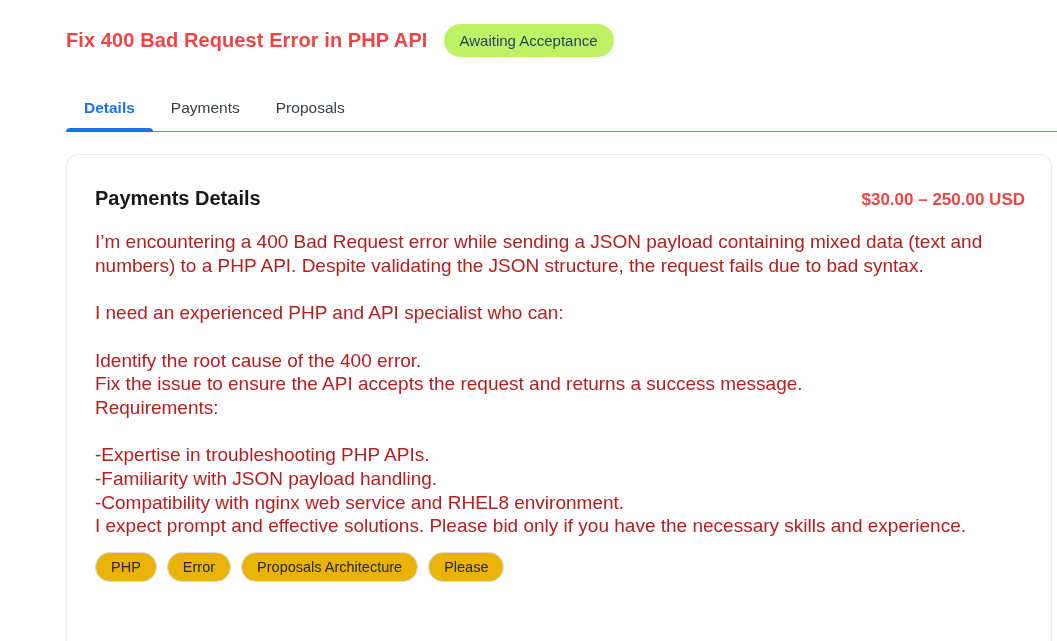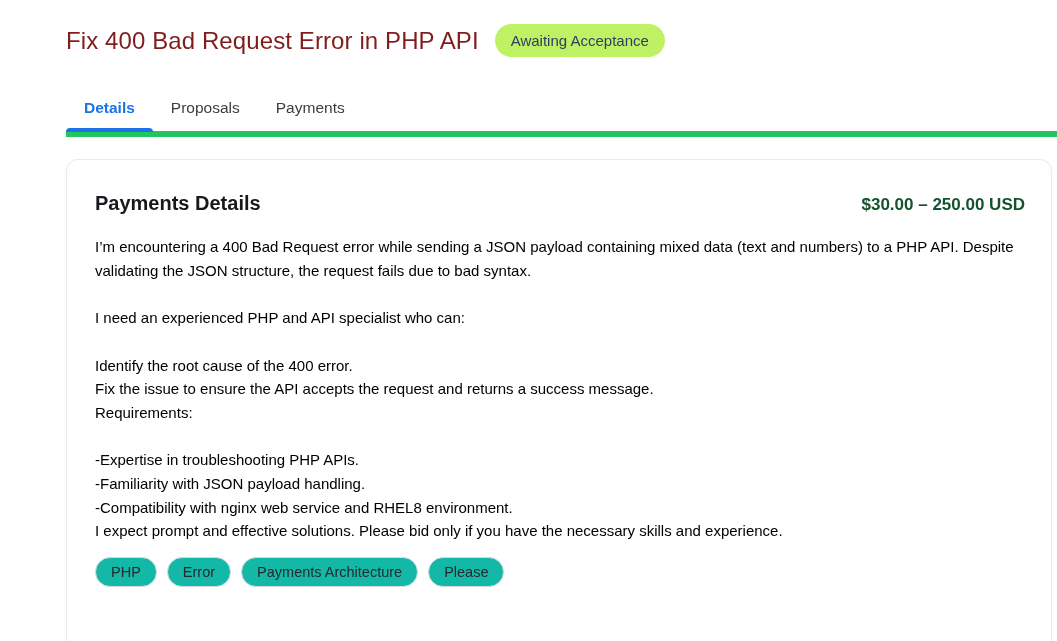--- a/index.html
+++ b/index.html
@@ -14,39 +14,39 @@
   
   .header {
     padding: 24px 0 0 66px;
   }
   .title-row {
     display: flex;
     align-items: center;
     gap: 16px;
   }
   .page-title {
-    font-size: 24px;
-    font-weight: 400;
-    color: #7f1d1d;
+    font-size: 20px;
+    font-weight: 700;
+    color: #ef4444;
     letter-spacing: 0.1px;
   }
   .status-badge {
     background: #bef264;
     color: #2d3f60;
     font-size: 15px;
     padding: 8px 16px;
     border-radius: 17px;
     white-space: nowrap;
   }
 
   
   .tabs-wrap {
     margin-left: 66px;
     margin-top: 32px;
-    border-bottom: 6px solid #22c55e;
+    border-bottom: 1px solid #22c55e;
   }
   .tabs {
     display: flex;
   }
   .tab {
     padding: 10px 18px 14px 18px;
     font-size: 15.5px;
     color: #3a3f45;
     cursor: pointer;
     position: relative;
@@ -81,28 +81,28 @@
     align-items: baseline;
   }
   .section-title {
     font-size: 20px;
     font-weight: 700;
     color: #17191c;
   }
   .budget {
     font-size: 17px;
     font-weight: 700;
-    color: #14532d;
+    color: #ef4444;
     text-align: center;
   }
   .description {
     margin-top: 20px;
-    font-size: 15px;
+    font-size: 19px;
     line-height: 23.7px;
-    color: #000000;
+    color: #b91c1c;
     white-space: pre-line;
     max-width: 936px;
   }
 
   
   .skills-title {
     margin-top: 29px;
     font-size: 16px;
     font-weight: 700;
     color: #17191c;
@@ -112,40 +112,40 @@
     gap: 10px;
     margin-top: 14px;
     flex-wrap: wrap;
   }
   .skill-chip {
     border: 1px solid #d7dbe2;
     border-radius: 16px;
     padding: 6px 15px;
     font-size: 14.5px;
     color: #26292e;
-    background: #14b8a6;
+    background: #eab308;
     cursor: pointer;
     white-space: nowrap;
   }
 </style>
 </head>
 <body>
 
 <div class="header">
   <div class="title-row">
     <h1 class="page-title">Fix 400 Bad Request Error in PHP API</h1>
     <span class="status-badge">Awaiting Acceptance</span>
   </div>
 </div>
 
 <div class="tabs-wrap">
   <div class="tabs">
     <div class="tab active">Details</div>
+    <div class="tab">Payments</div>
     <div class="tab">Proposals</div>
-    <div class="tab">Payments</div>
   </div>
 </div>
 
 <div class="card">
   <div class="card-head">
     <h2 class="section-title">Payments Details</h2>
     <div class="budget">$30.00 – 250.00 USD</div>
   </div>
 
   <div class="description">I’m encountering a 400 Bad Request error while sending a JSON payload containing mixed data (text and numbers) to a PHP API. Despite validating the JSON structure, the request fails due to bad syntax.
@@ -158,16 +158,16 @@
 
 -Expertise in troubleshooting PHP APIs.
 -Familiarity with JSON payload handling.
 -Compatibility with nginx web service and RHEL8 environment.
 I expect prompt and effective solutions. Please bid only if you have the necessary skills and experience.</div>
 
 
   <div class="skills-row">
     <span class="skill-chip">PHP</span>
     <span class="skill-chip">Error</span>
-    <span class="skill-chip">Payments Architecture</span>
+    <span class="skill-chip">Proposals Architecture</span>
     <span class="skill-chip">Please</span>
   </div>
 </div>
 
 </body></html>

